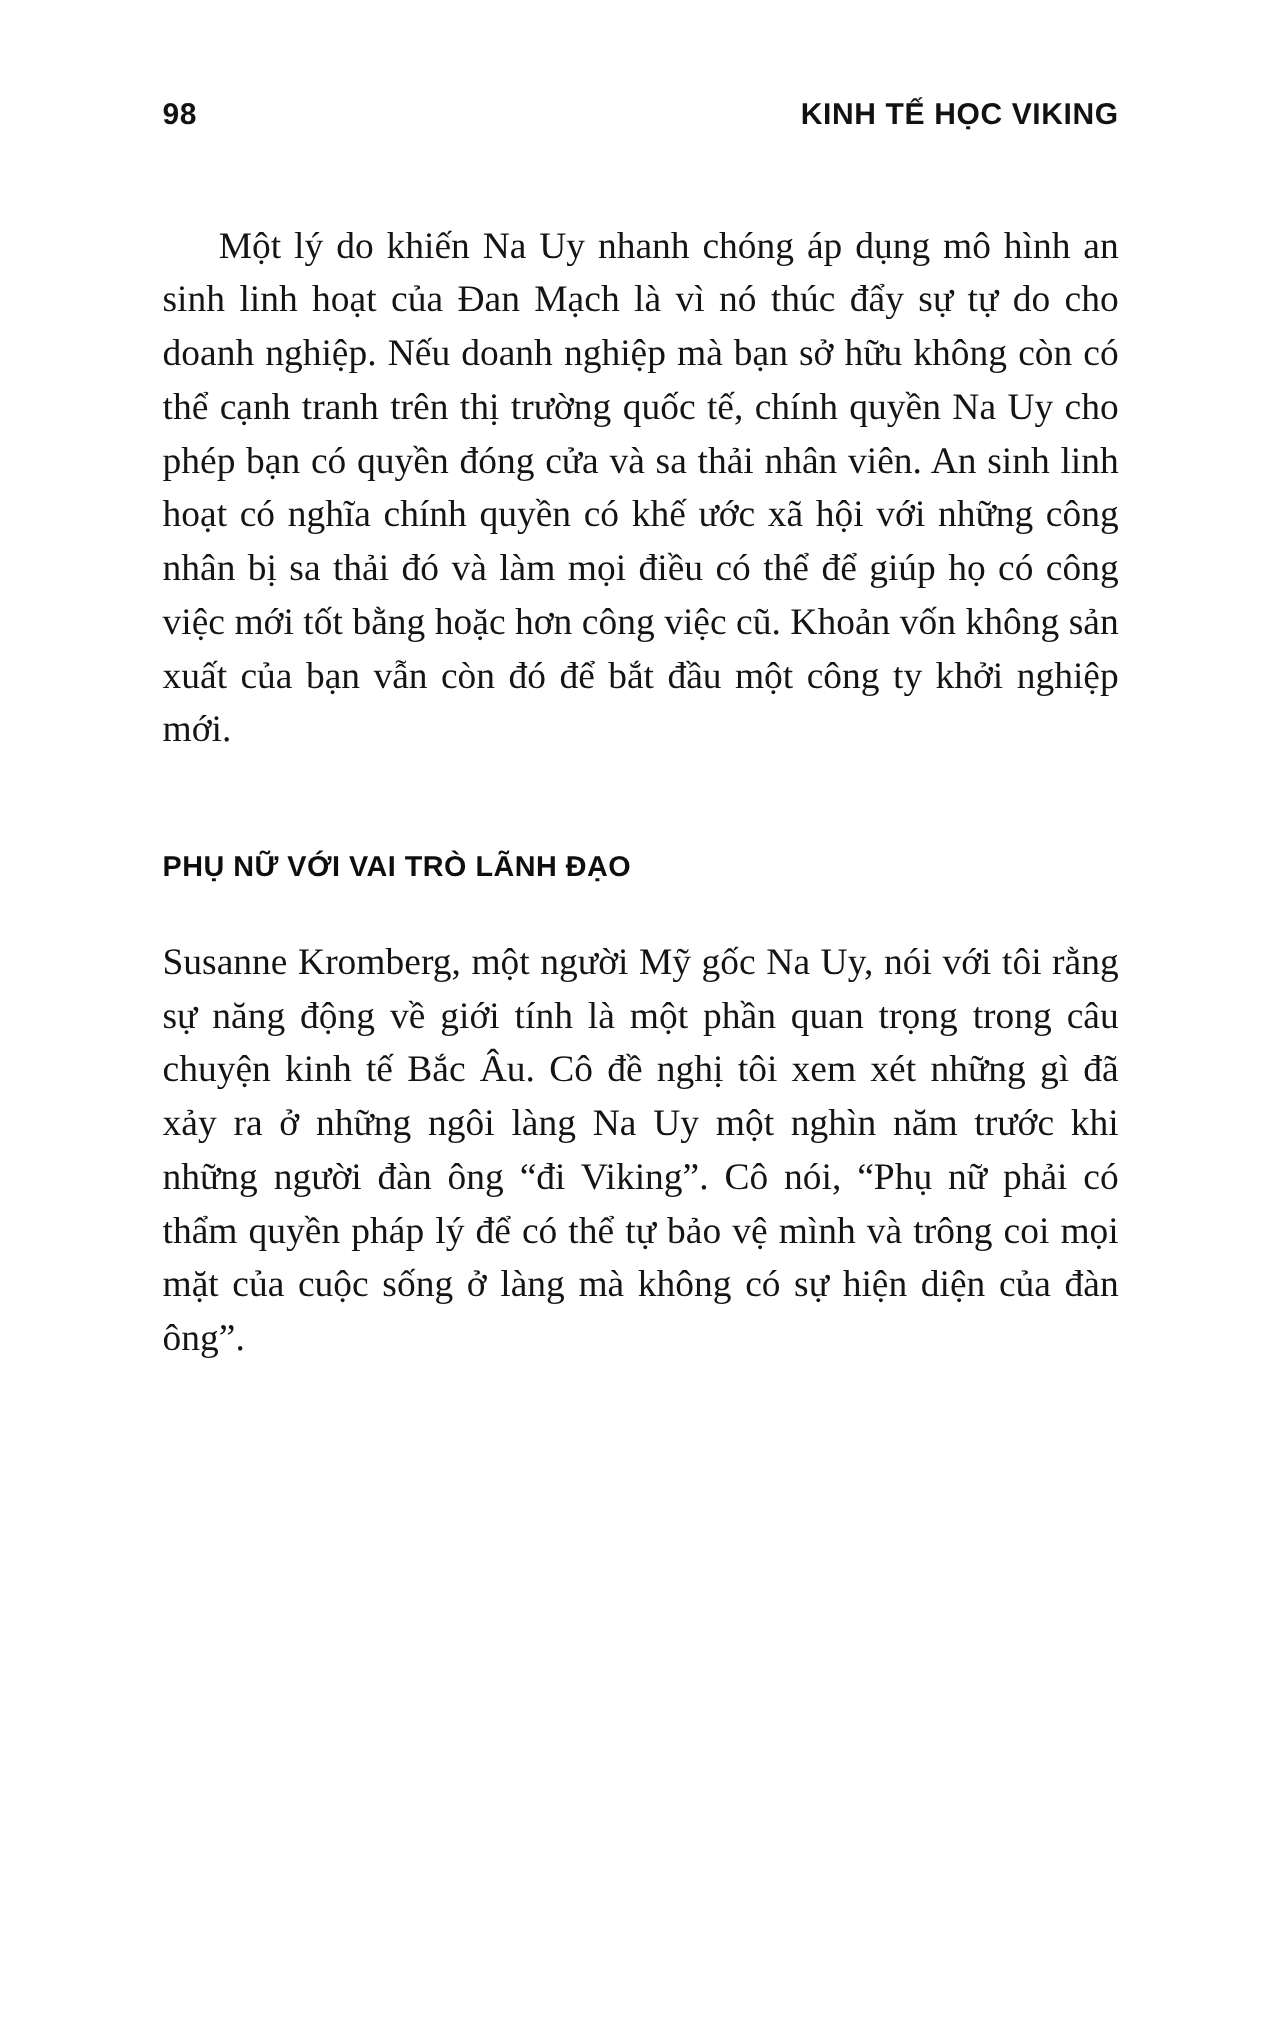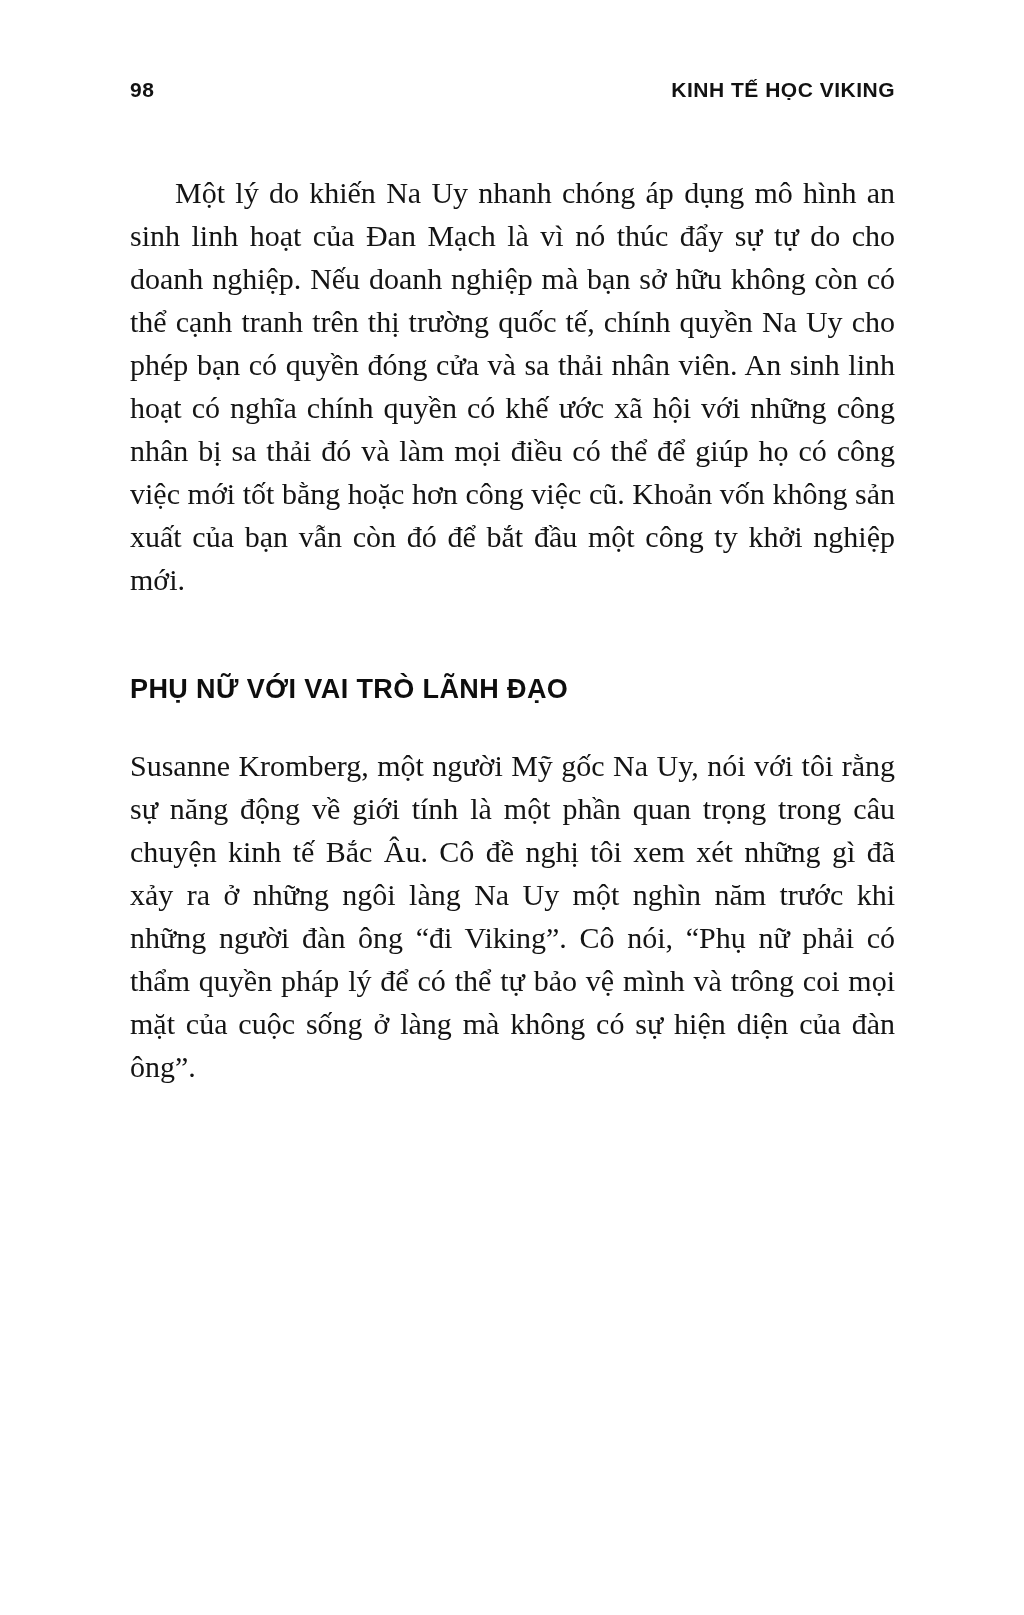--- a/index.html
+++ b/index.html
@@ -16,21 +16,21 @@
     padding: 78px 129px 0 130px;
     overflow: hidden;
     color: #141414;
   }
   .running-header {
     display: flex;
     justify-content: space-between;
     align-items: baseline;
     font-family: "Liberation Sans", sans-serif;
     font-weight: 700;
-    font-size: 21px;
+    font-size: 24px;
     letter-spacing: 0.5px;
     color: #121212;
   }
   .body-text {
     margin-top: 69px;
     font-family: "Liberation Serif", serif;
     font-size: 30px;
     line-height: 43px;
     text-align: justify;
     color: #141414;
@@ -39,21 +39,21 @@
     margin: 0;
   }
   .body-text p.indent {
     text-indent: 45px;
   }
   .section-heading {
     margin-top: 66px;
     margin-bottom: 32px;
     font-family: "Liberation Sans", sans-serif;
     font-weight: 700;
-    font-size: 27px;
+    font-size: 23px;
     line-height: 45px;
     letter-spacing: 0.4px;
     color: #0e0e0e;
     text-align: left;
   }
   .section-heading .hline {
     display: block;
   }
 </style>
 </head>

